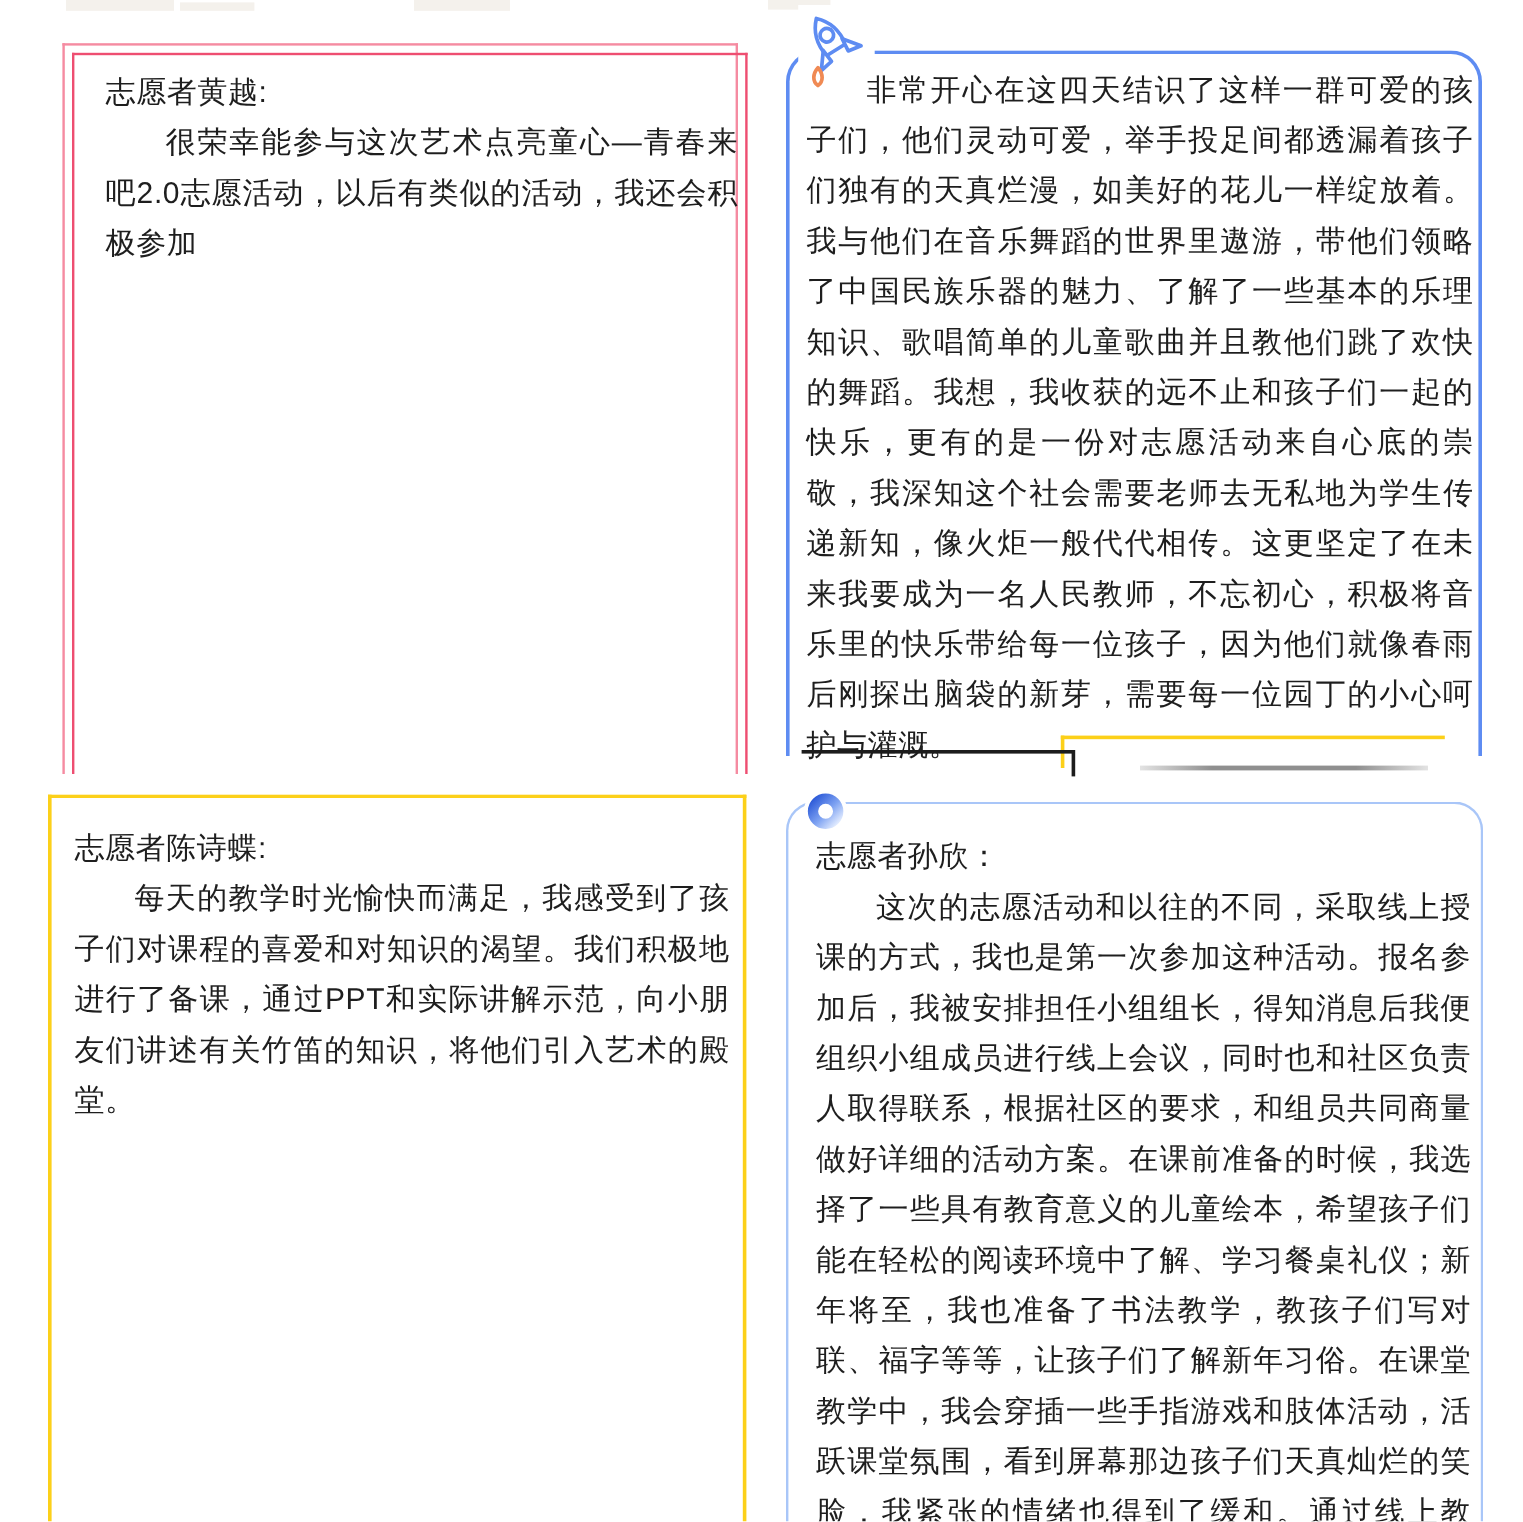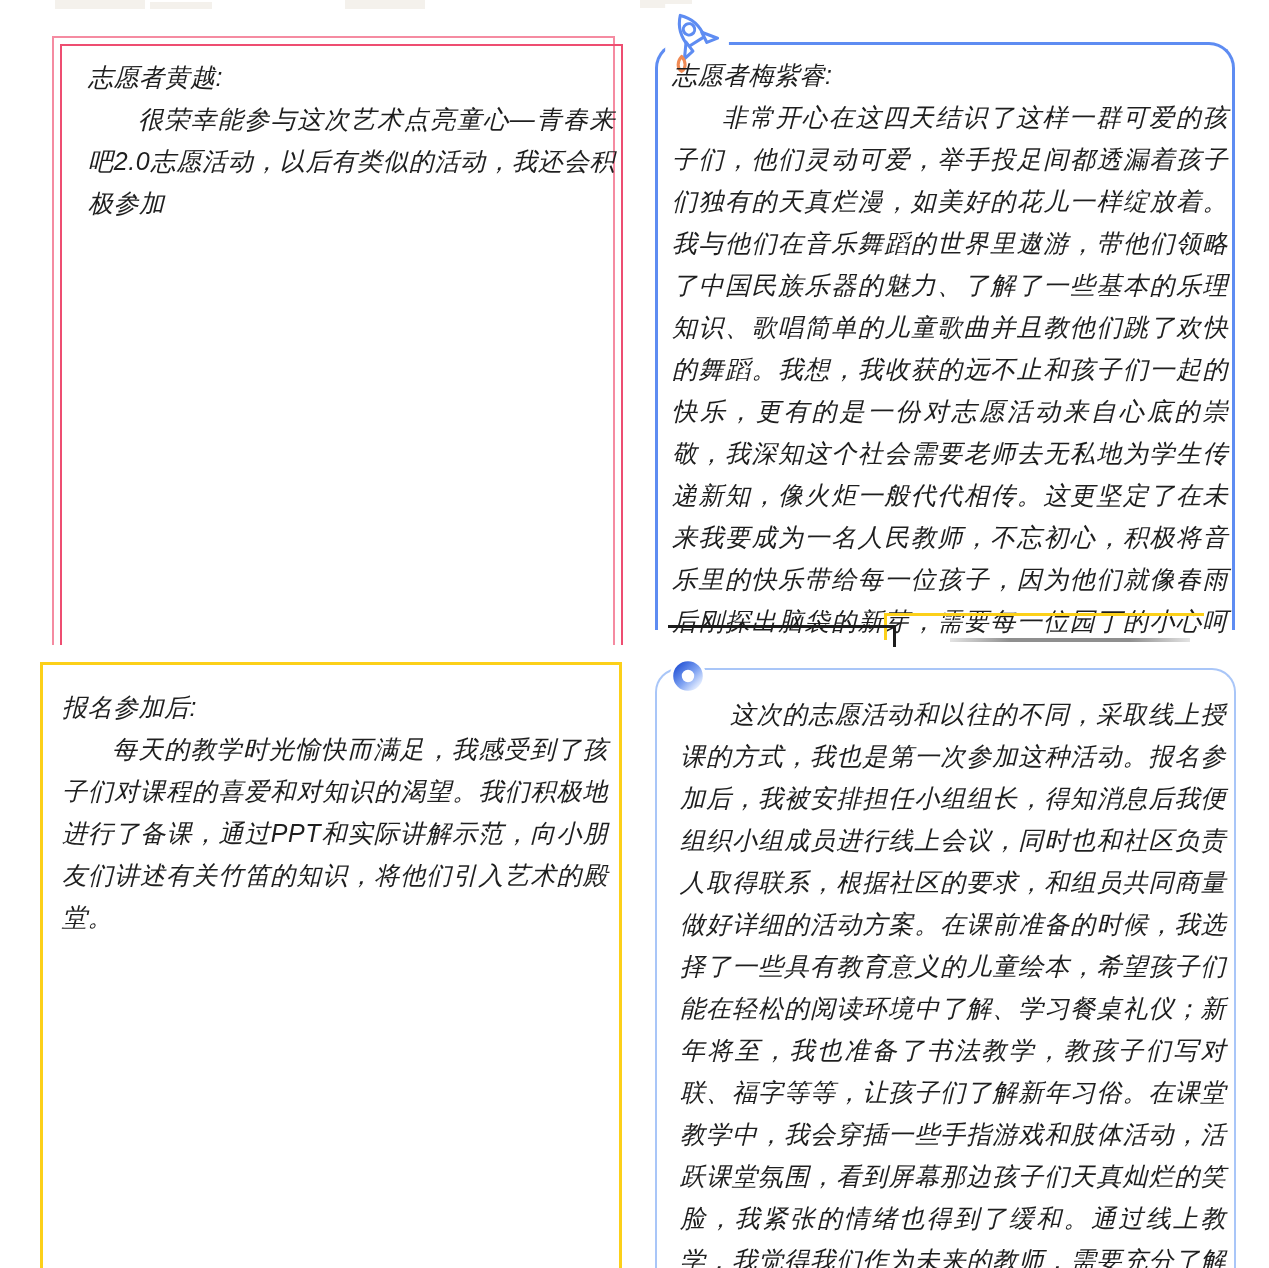--- a/index.html
+++ b/index.html
@@ -4,21 +4,21 @@
 <style>
   html,body{margin:0;padding:0;}
   body{
     position:relative;
     width:1269px;height:1268px;
     background:#ffffff;
     overflow:hidden;
     font-family:"Liberation Sans",sans-serif;
     color:var(--ink,#1e1e1e);
   }
-  .card{position:absolute;overflow:hidden;font-style:italic;}
+  .card{position:absolute;overflow:hidden;}
   .frame{position:absolute;box-sizing:border-box;background:transparent;}
   .content{position:absolute;}
   .txt{font-size:25px;line-height:42px;text-align:justify;letter-spacing:0.5px;}
   .vol-title{font-size:25px;line-height:42px;}
   .content p{margin:0;text-indent:2em;}
 
   
   .card1{left:40px;top:30px;width:600px;height:615px;}
   .card1 .frame-outer{left:12px;top:6px;width:563px;height:720px;border:2px solid var(--pink_light);border-bottom:none;}
   .card1 .frame-inner{left:20px;top:14px;width:563px;height:720px;border:2px solid var(--pink);border-bottom:none;}
@@ -79,48 +79,48 @@
     <rect x="7" y="0" width="62" height="70" fill="#ffffff"></rect>
     <g transform="rotate(-32 36 34)" fill="#ffffff" stroke="#5e8cf2" stroke-width="3" stroke-linejoin="round">
       <path d="M36 7 C44 15 47 25 45 37 L27 37 C25 25 28 15 36 7 Z"></path>
       <path d="M27 32 L17 45 L28 43 Z"></path>
       <path d="M45 32 L55 45 L44 43 Z"></path>
       <circle cx="36" cy="23" r="5.5"></circle>
     </g>
     <path d="M23 51 C27.5 56 27.5 62.5 23 65.5 C18.5 62.5 18.5 56 23 51 Z" fill="#ffffff" stroke="#f08a54" stroke-width="3" stroke-linejoin="round"></path>
   </svg>
   <div class="content txt">
-    <div class="vol-title">志愿者梅紫睿:</div>
     <p>非常开心在这四天结识了这样一群可爱的孩子们，他们灵动可爱，举手投足间都透漏着孩子们独有的天真烂漫，如美好的花儿一样绽放着。我与他们在音乐舞蹈的世界里遨游，带他们领略了中国民族乐器的魅力、了解了一些基本的乐理知识、歌唱简单的儿童歌曲并且教他们跳了欢快的舞蹈。我想，我收获的远不止和孩子们一起的快乐，更有的是一份对志愿活动来自心底的崇敬，我深知这个社会需要老师去无私地为学生传递新知，像火炬一般代代相传。这更坚定了在未来我要成为一名人民教师，不忘初心，积极将音乐里的快乐带给每一位孩子，因为他们就像春雨后刚探出脑袋的新芽，需要每一位园丁的小心呵护与灌溉。</p>
   </div>
   <div class="div-yellow-h"></div>
   <div class="div-yellow-v"></div>
   <div class="div-black-h"></div>
   <div class="div-black-v"></div>
   <div class="div-gray"></div>
 </section>
 
 <section class="card card3">
   <div class="frame frame-yellow"></div>
   <div class="content txt">
-    <div class="vol-title">报名参加后:</div>
+    <div class="vol-title">志愿者陈诗蝶:</div>
     <p>每天的教学时光愉快而满足，我感受到了孩子们对课程的喜爱和对知识的渴望。我们积极地进行了备课，通过PPT和实际讲解示范，向小朋友们讲述有关竹笛的知识，将他们引入艺术的殿堂。</p>
 
   </div>
 </section>
 
 <section class="card card4">
   <div class="frame frame-lblue"></div>
   <svg class="ring" viewBox="0 0 44 44" xmlns="http://www.w3.org/2000/svg">
     <defs>
       <linearGradient id="ringg" x1="0" y1="0" x2="1" y2="1">
         <stop offset="0" stop-color="#2b59d8"></stop>
         <stop offset="0.55" stop-color="#7fa3f2"></stop>
         <stop offset="1" stop-color="#e4edff"></stop>
       </linearGradient>
     </defs>
     <circle cx="22" cy="22" r="19" fill="#ffffff"></circle>
     <circle cx="22" cy="22" r="11" fill="none" stroke="url(#ringg)" stroke-width="9"></circle>
   </svg>
   <div class="content txt">
+    <div class="vol-title">志愿者孙欣：</div>
     <p>这次的志愿活动和以往的不同，采取线上授课的方式，我也是第一次参加这种活动。报名参加后，我被安排担任小组组长，得知消息后我便组织小组成员进行线上会议，同时也和社区负责人取得联系，根据社区的要求，和组员共同商量做好详细的活动方案。在课前准备的时候，我选择了一些具有教育意义的儿童绘本，希望孩子们能在轻松的阅读环境中了解、学习餐桌礼仪；新年将至，我也准备了书法教学，教孩子们写对联、福字等等，让孩子们了解新年习俗。在课堂教学中，我会穿插一些手指游戏和肢体活动，活跃课堂氛围，看到屏幕那边孩子们天真灿烂的笑脸，我紧张的情绪也得到了缓和。通过线上教学，我觉得我们作为未来的教师，需要充分了解孩子，掌握专业技能，用一颗爱心和真心对</p>
   </div>
 </section>
 
 </body></html>

